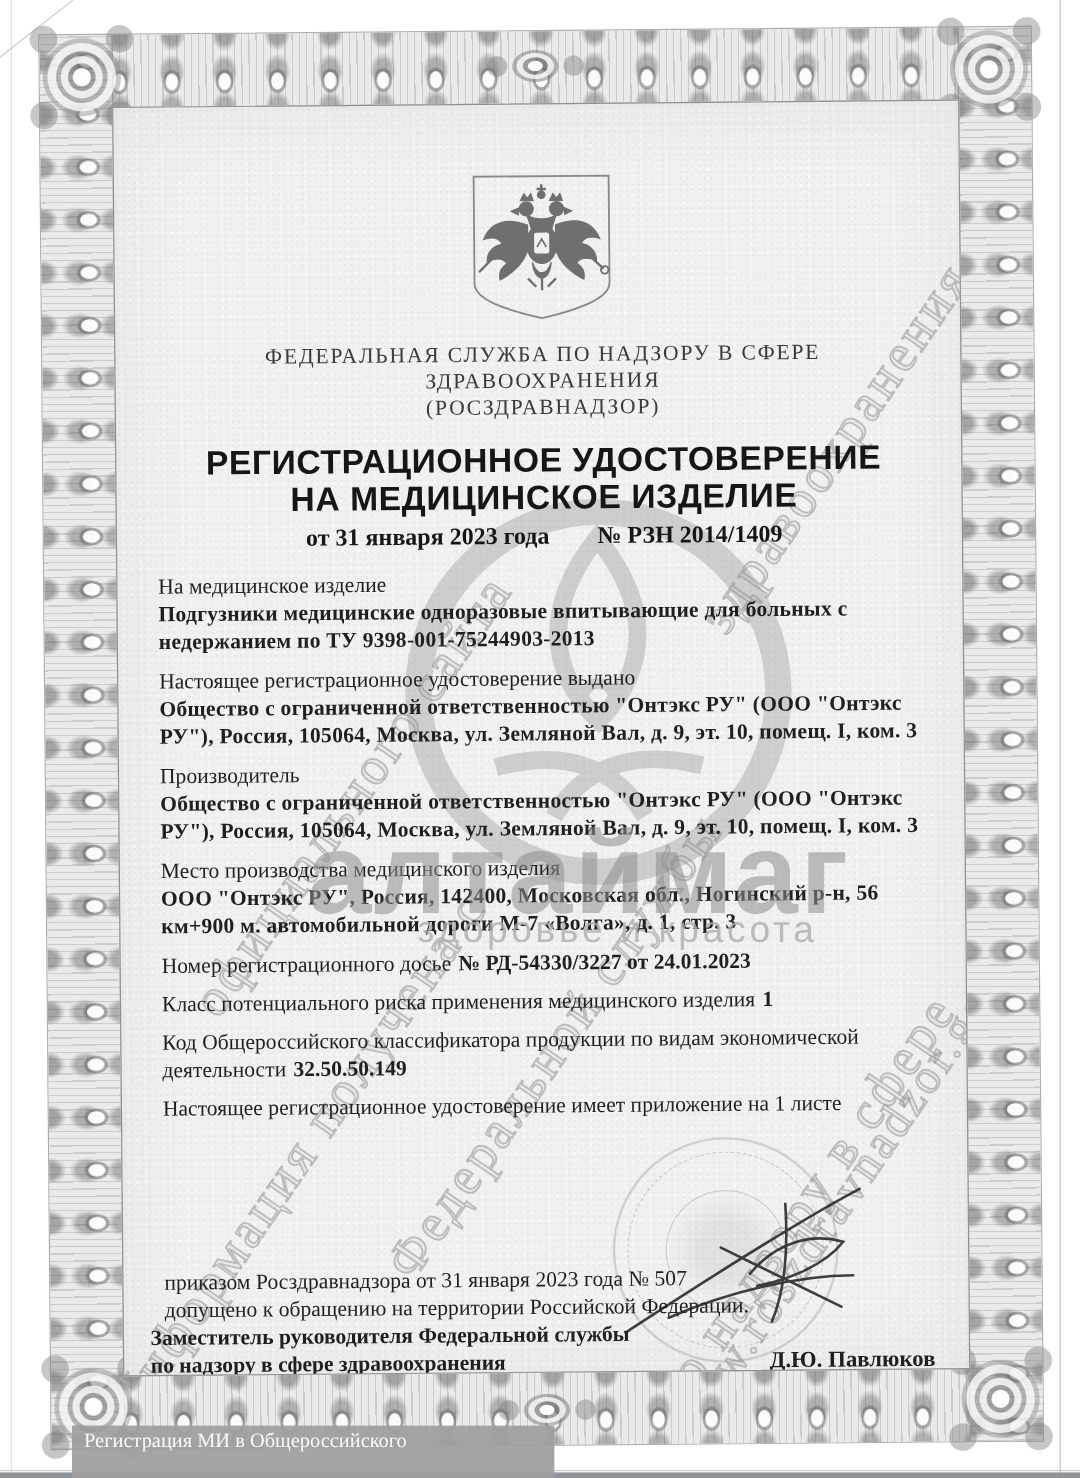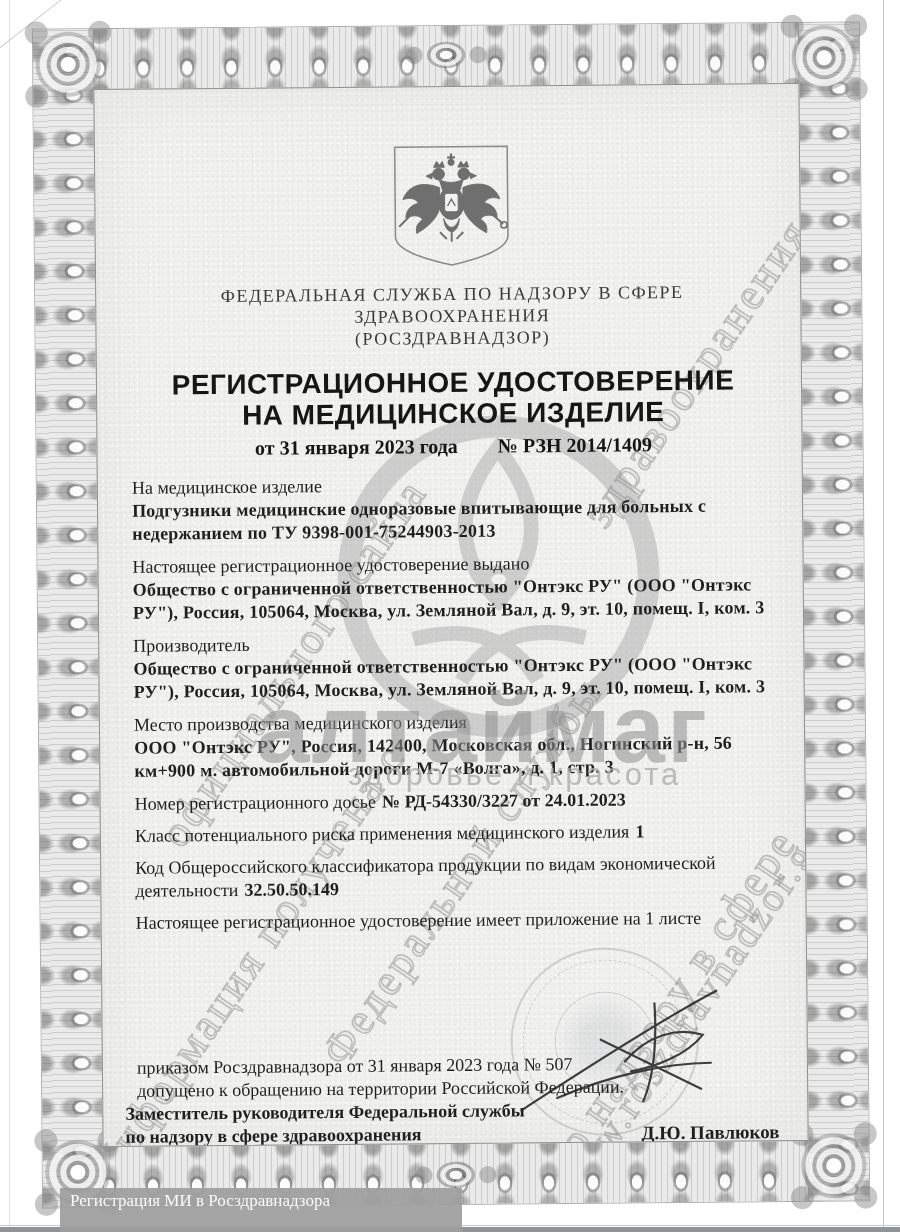--- a/index.html
+++ b/index.html
@@ -233,14 +233,14 @@
       </div>
 
     </div>
   </div>
 </div>
 
 <div class="brand-wm">алтаймаг</div>
 <div class="brand-sub-wm">здоровье и красота</div>
 
 <div class="footer-badge">
-  <div>Регистрация МИ в Росздравнадзора</div>
+  <div>Регистрация МИ в Общероссийского</div>
 </div>
 
 </body></html>

